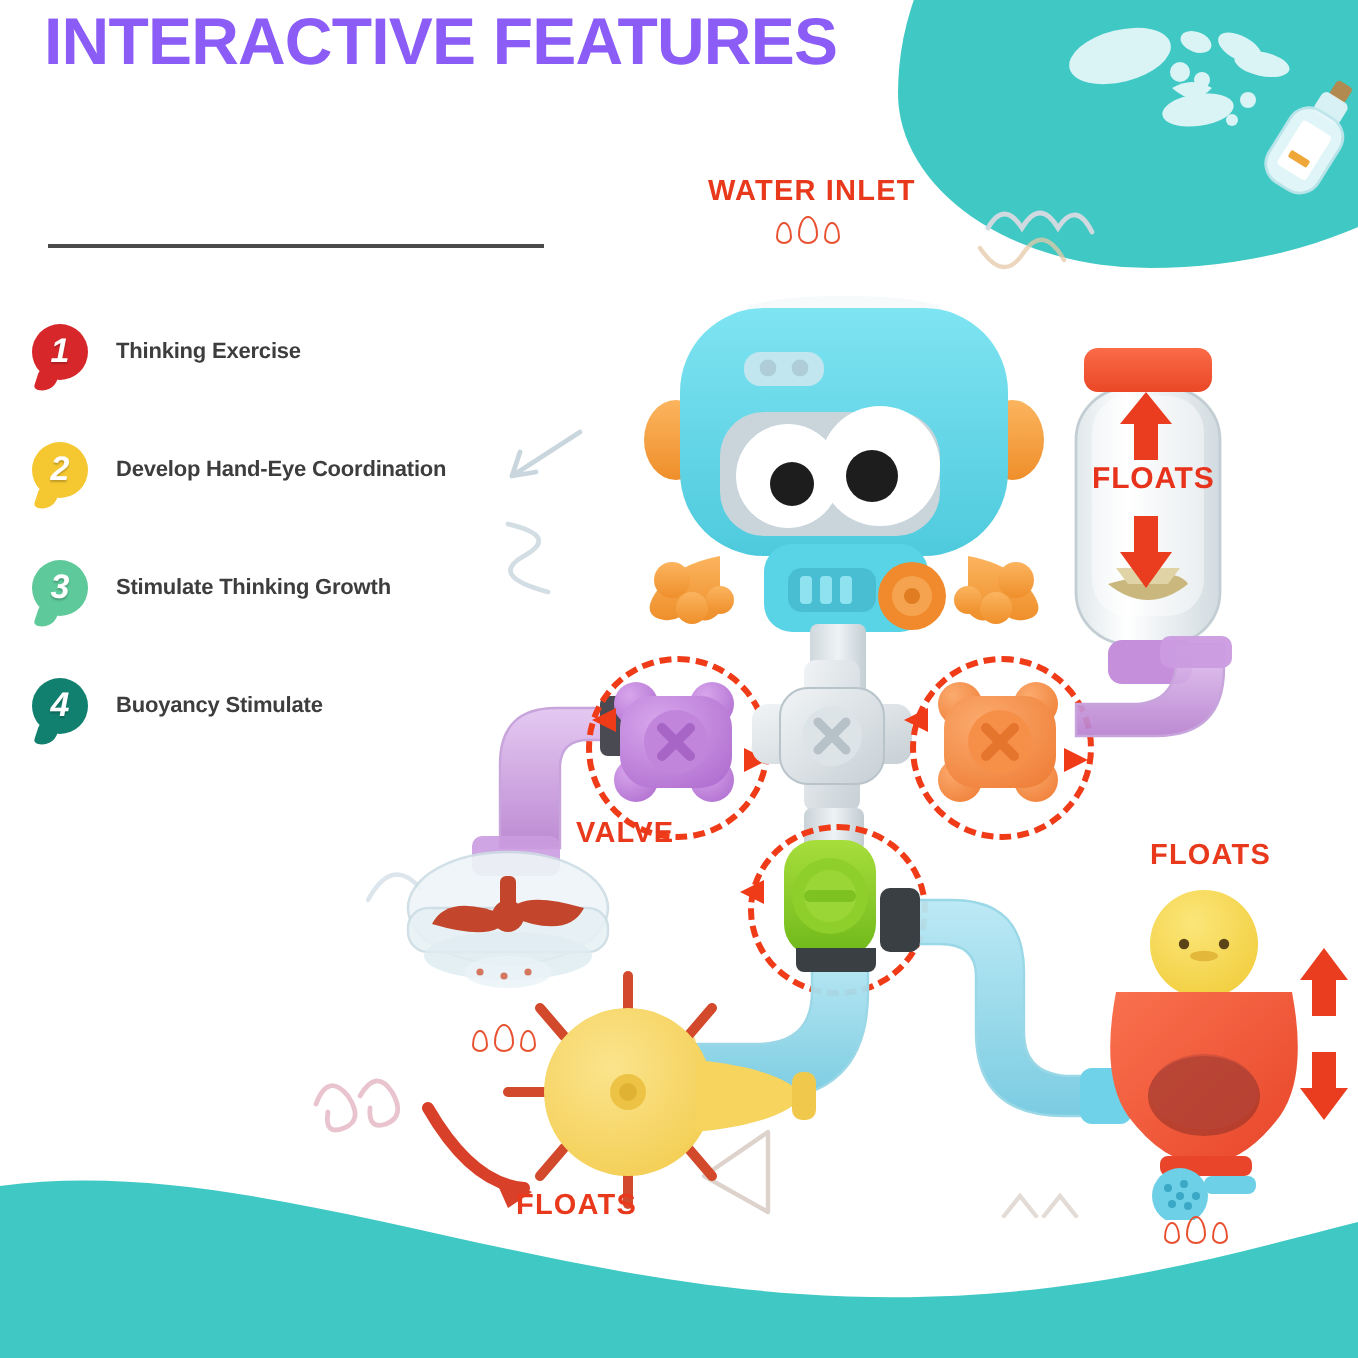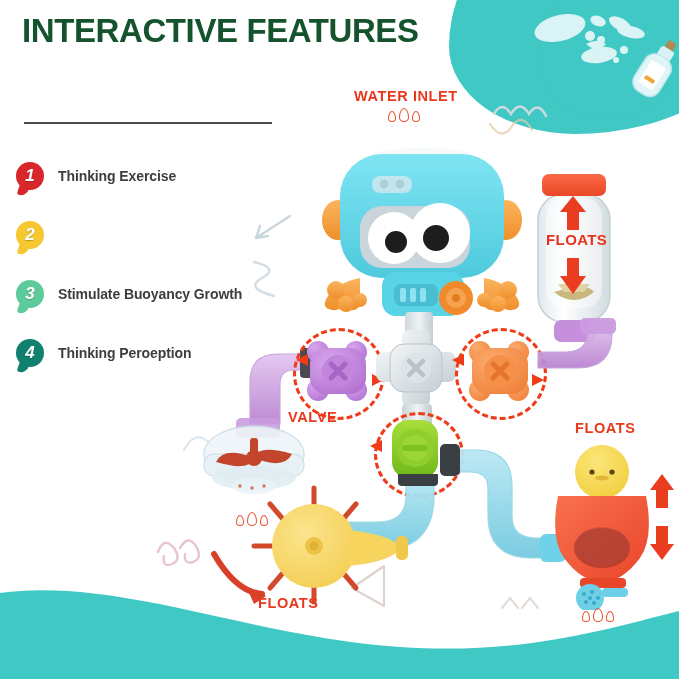--- a/index.html
+++ b/index.html
@@ -12,38 +12,38 @@
   #page{position:relative;width:679px;height:679px;background:#fff;overflow:hidden;}
 
   
   .corner-blob{position:absolute;top:-96px;right:-70px;width:300px;height:230px;
     background:#3fc8c4;border-radius:48% 52% 58% 42% / 62% 55% 45% 38%;}
   .corner-blob2{position:absolute;top:-30px;right:-10px;width:150px;height:150px;
     background:#3fc8c4;border-radius:50% 50% 55% 45% / 55% 48% 52% 45%;}
   .bottom-wave{position:absolute;left:0;bottom:0;width:679px;height:120px;}
 
   
-  .title{position:absolute;left:22px;top:12px;width:420px;
-    font-size:33px;line-height:1.16;font-weight:bold;color:#14532d;
+  .title{position:absolute;left:22px;top:2px;width:420px;
+    font-size:33px;line-height:1.16;font-weight:bold;color:#8b5cf6;
     letter-spacing:-0.4px;text-transform:uppercase;}
   .divider{position:absolute;left:24px;top:122px;width:248px;height:2px;background:#4a4a4a;}
 
   
   .features{position:absolute;left:14px;top:152px;width:330px;}
   .feature-row{display:flex;align-items:center;height:48px;margin-bottom:11px;}
   .badge{position:relative;width:32px;height:32px;flex:0 0 32px;margin-right:12px;}
   .badge .ring{position:absolute;inset:0;border-radius:50%;background:#fff;
     box-shadow:0 0 0 2.5px #fff;}
   .badge .disc{position:absolute;inset:2px;border-radius:50%;
     display:flex;align-items:center;justify-content:center;
     color:#ffffff;font-size:17px;font-weight:bold;font-style:italic;
     text-shadow:0 1px 1px rgba(0,0,0,.22);}
   .badge .tail{position:absolute;left:4px;bottom:-4px;width:10px;height:10px;
     border-radius:2px 2px 8px 2px;transform:rotate(18deg);}
-  .feature-label{font-size:14px;font-weight:bold;color:#3d3d3d;letter-spacing:-0.1px;}
+  .feature-label{font-size:11px;font-weight:bold;color:#3d3d3d;letter-spacing:-0.1px;}
 
   
   .callout{position:absolute;color:#e8391c;font-weight:bold;letter-spacing:.6px;
     text-align:center;white-space:nowrap;}
   .cl-inlet{left:354px;top:88px;font-size:14.5px;}
   .cl-valve{left:288px;top:409px;font-size:14.5px;}
   .cl-wheel{left:258px;top:595px;font-size:14.5px;}
   .cl-floats-right{left:575px;top:420px;font-size:14.5px;}
 
   .drops{position:absolute;display:flex;gap:3px;align-items:flex-end;}
@@ -139,38 +139,39 @@
       </div>
       <div class="feature-label">Thinking Exercise</div>
     </div>
 
     <div class="feature-row">
       <div class="badge">
         <div class="ring"></div>
         <div class="tail" style="background:#f5c731;"></div>
         <div class="disc" style="background:#f5c731;">2</div>
       </div>
+      <div class="feature-label">Develop Hand-Eye Coordination</div>
     </div>
 
     <div class="feature-row">
       <div class="badge">
         <div class="ring"></div>
         <div class="tail" style="background:#5ec99a;"></div>
         <div class="disc" style="background:#5ec99a;">3</div>
       </div>
-      <div class="feature-label">Stimulate Buoyancy Growth</div>
+      <div class="feature-label">Stimulate Thinking Growth</div>
     </div>
 
     <div class="feature-row">
       <div class="badge">
         <div class="ring"></div>
         <div class="tail" style="background:#11806e;"></div>
         <div class="disc" style="background:#11806e;">4</div>
       </div>
-      <div class="feature-label">Thinking Peroeption</div>
+      <div class="feature-label">Buoyancy Stimulate</div>
     </div>
 
   </div>
 
   <div class="callout cl-inlet">WATER INLET</div>
   <div class="drops" style="left:388px;top:108px;">
     <div class="drop sm"></div>
     <div class="drop"></div>
     <div class="drop sm"></div>
   </div>

